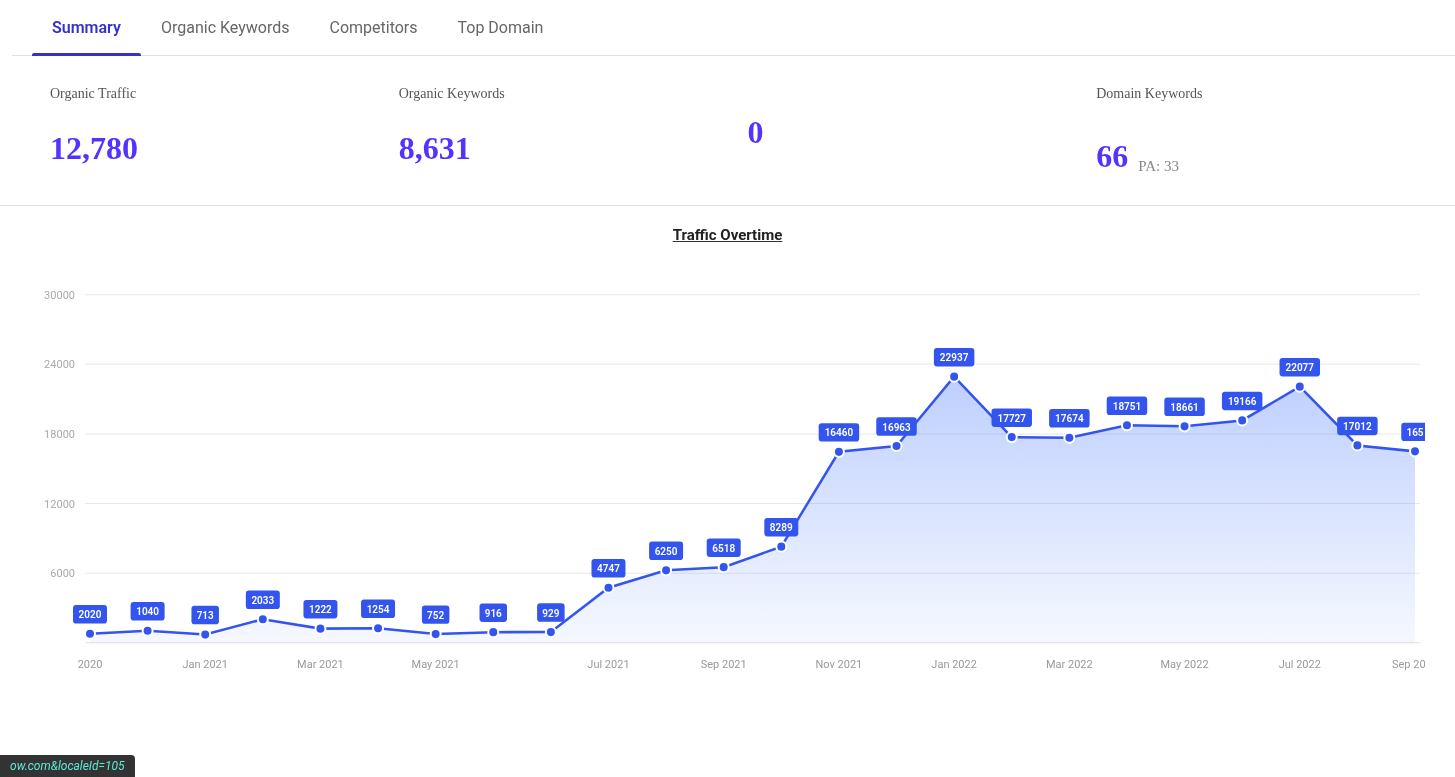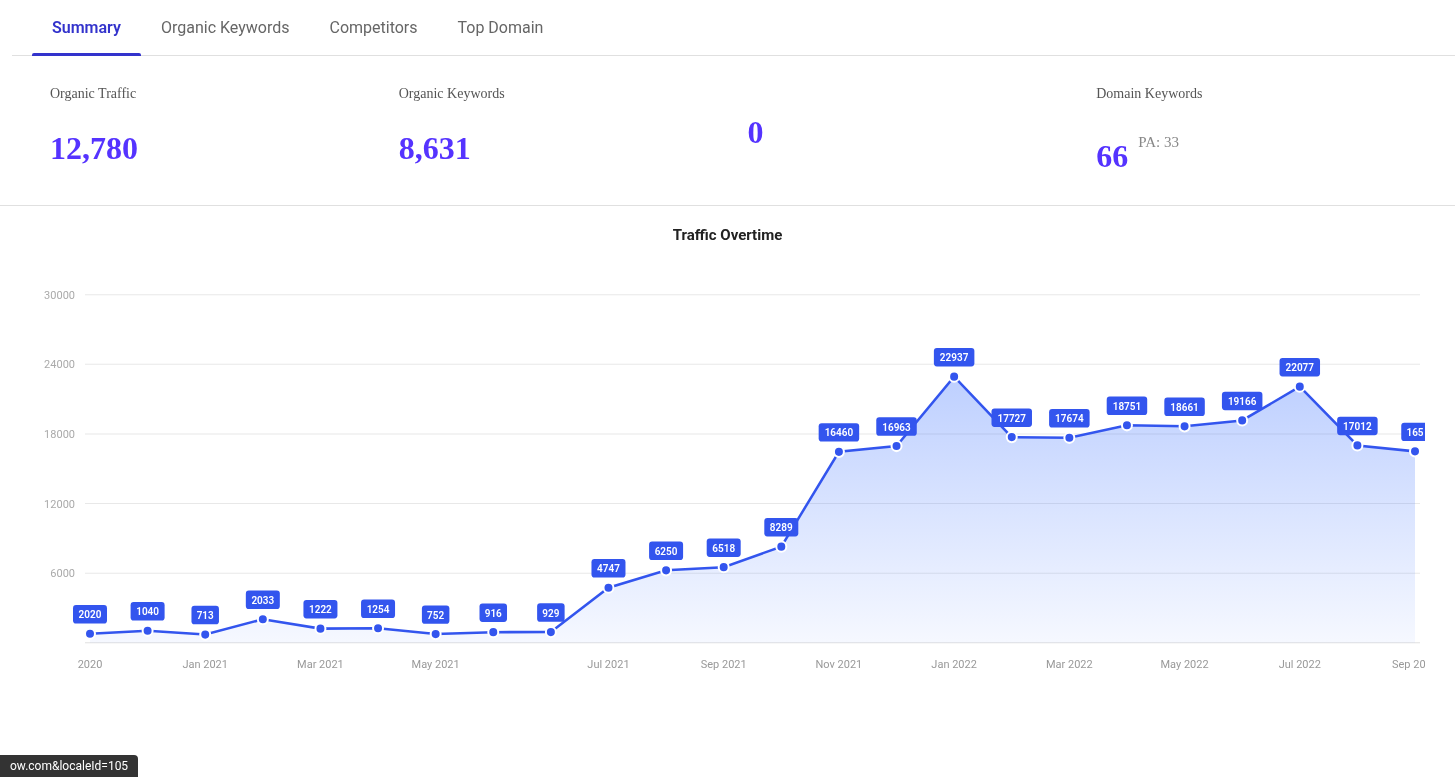--- a/index.html
+++ b/index.html
@@ -66,21 +66,21 @@
       font-size: 32px;
       font-weight: 700;
       color: #5533ff;
       margin-top: 28px;
     }
     .stat-value.zero {
       color: #5533ff;
     }
     .stat-value-row {
       display: flex;
-      align-items: center;
+      align-items: flex-end;
       gap: 10px;
     }
     .stat-pa {
       font-size: 15px;
       color: #888;
       font-weight: 400;
     }
     .info-icon {
       display: inline-flex;
       align-items: center;
@@ -90,20 +90,21 @@
       border-radius: 50%;
       border: 1px solid #999;
       font-size: 10px;
       color: #999;
       cursor: pointer;
     }
 
     
     .chart-section {
       padding: 20px 30px 10px 30px;
+      text-decoration: underline;
     }
     .chart-title {
       text-align: center;
       font-size: 15px;
       font-weight: 700;
       color: #222;
       margin-bottom: 20px;
     }
     .chart-container {
       position: relative;
@@ -114,24 +115,25 @@
       width: 100%;
       height: 100%;
     }
 
     
     .url-bar {
       position: fixed;
       bottom: 0;
       left: 0;
       background: #333;
-      color: #ffffff;
+      color: #5eead4;
       font-size: 12px;
       padding: 4px 10px;
       border-radius: 0 4px 0 0;
+      font-style: italic;
     }
   </style>
 </head>
 <body>
 
 <div class="tabs">
   <div class="tab active">Summary</div>
   <div class="tab">Organic Keywords</div>
   <div class="tab">Competitors</div>
   <div class="tab">Top Domain</div>

